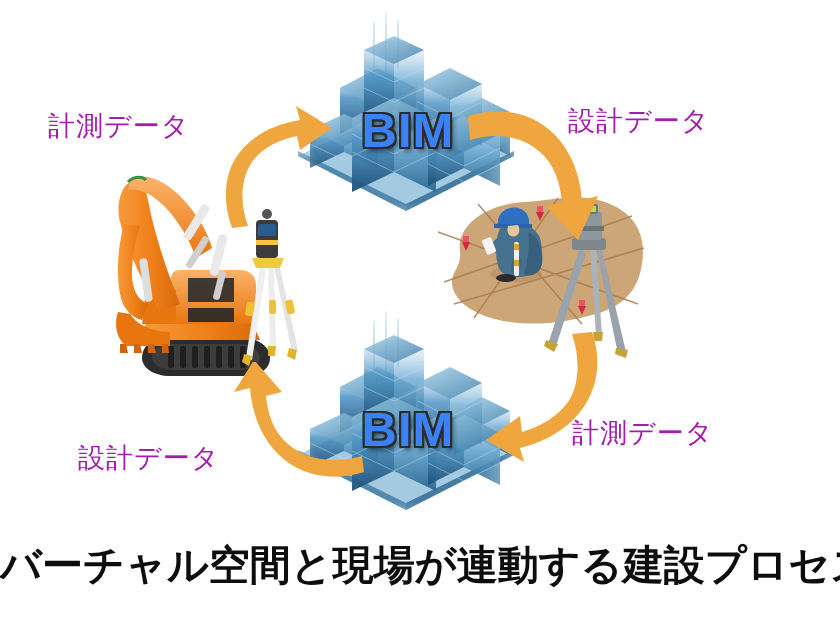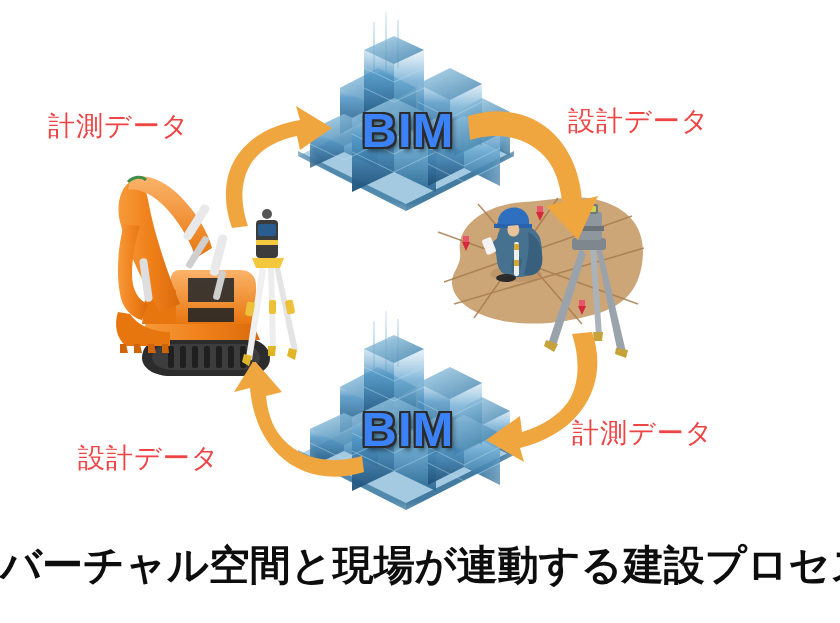--- a/index.html
+++ b/index.html
@@ -9,21 +9,21 @@
     position:relative;
   }
   #stage{position:absolute;left:0;top:0;width:840px;height:623px;}
 
   
   .abs{position:absolute;}
 
   
   .cyc-label{
     position:absolute;
-    color:#ef4444;
+    color:#a21caf;
     font-size:27px;
     letter-spacing:1px;
     white-space:nowrap;
     font-family:"DejaVu Sans","Liberation Sans",sans-serif;
   }
   #label-tl{left:48px;  top:108px;}
   #label-tr{left:568px; top:103px;}
   #label-bl{left:78px;  top:440px;}
   #label-br{left:572px; top:415px;}
 

